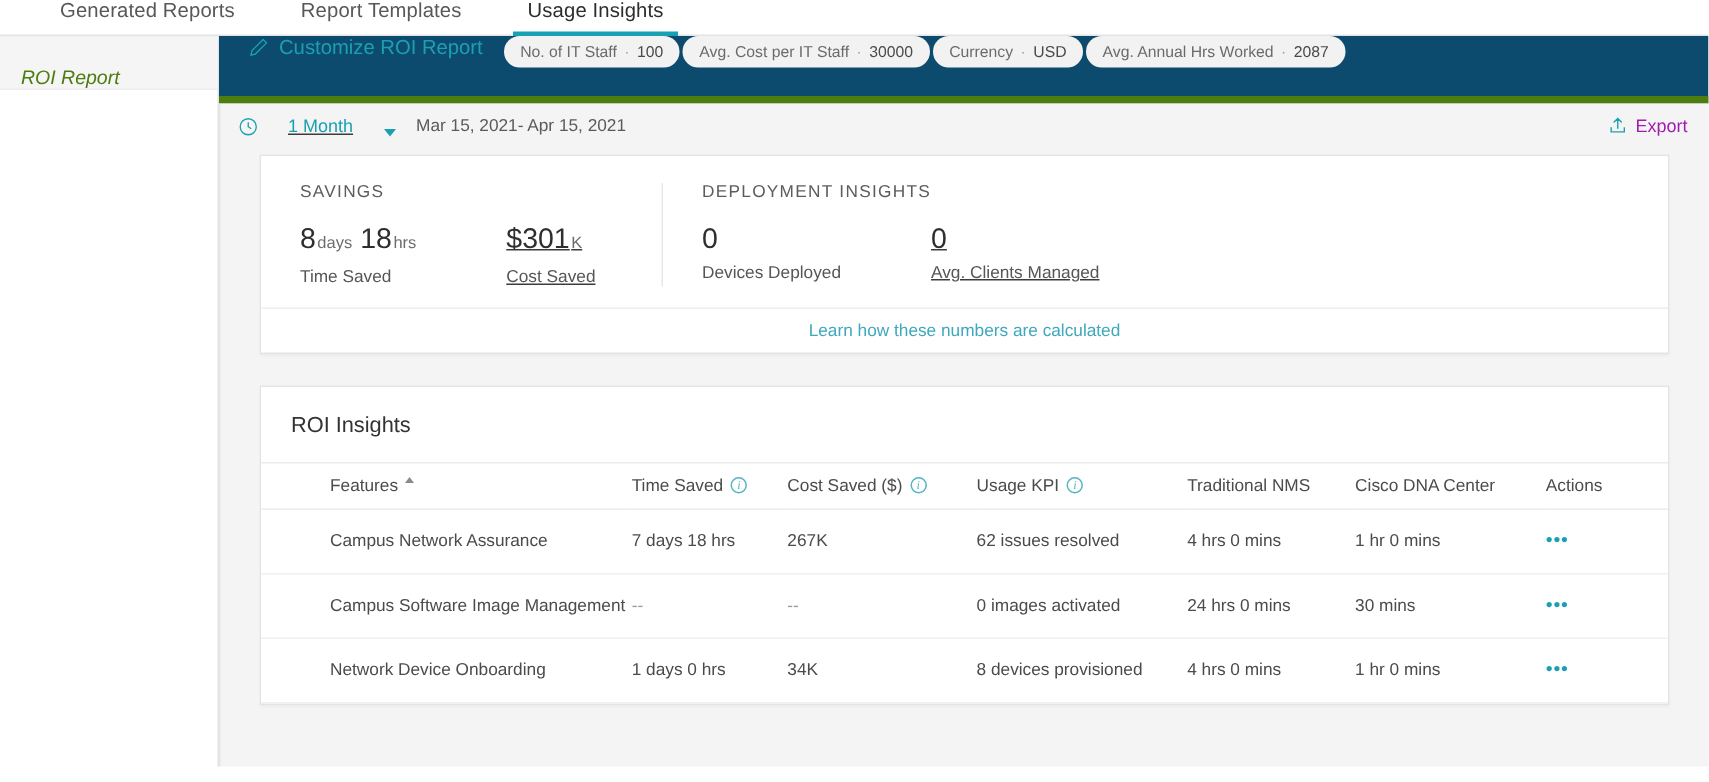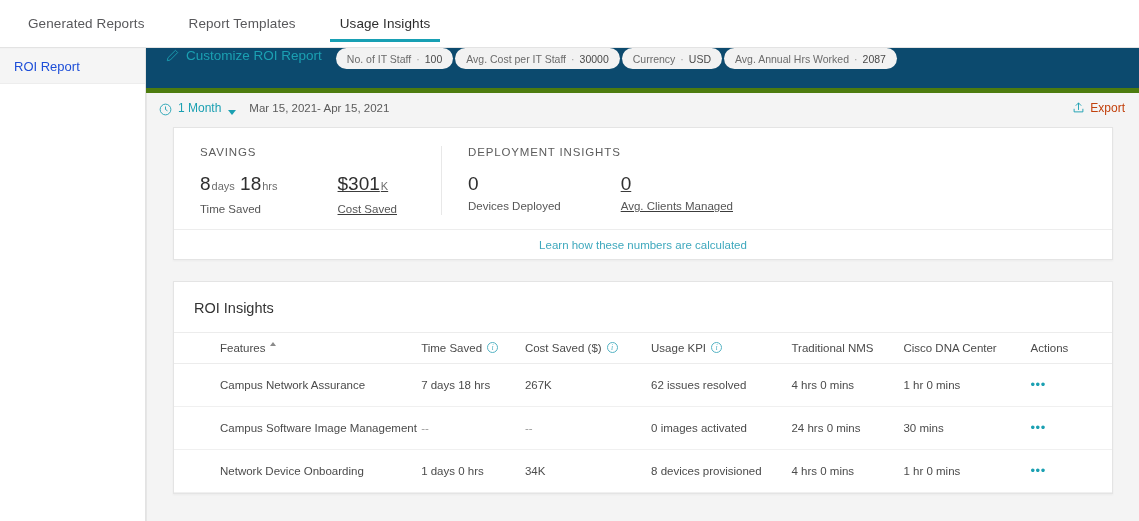--- a/index.html
+++ b/index.html
@@ -8,26 +8,26 @@
     overflow: hidden;
     background: #ffffff;
     font-family: "Liberation Sans", sans-serif;
     color: #3c3c3c;
     -webkit-font-smoothing: antialiased;
   }
 
   
   .tabbar {
     position: relative;
-    height: 48px;
+    height: 24px;
     background: #ffffff;
     border-bottom: 1px solid #e3e3e3;
     display: flex;
-    align-items: center;
-    padding-left: 6px;
+    align-items: flex-end;
+    padding-left: 18px;
   }
   .tab {
     position: relative;
     height: 34px;
     display: flex;
     align-items: center;
     padding: 0 22px;
     font-size: 13.5px;
     color: #58585b;
     letter-spacing: .1px;
@@ -54,27 +54,28 @@
   .sidebar {
     width: 146px;
     flex: 0 0 146px;
     background: #ffffff;
     border-right: 1px solid #e3e3e3;
     padding-top: 0px;
   }
   .side-item {
     height: 36px;
     display: flex;
-    align-items: center;
+    align-items: flex-end;
     padding-left: 14px;
     font-size: 13px;
-    color: #1d4ed8;
+    color: #4d7c0f;
     cursor: pointer;
     border-bottom: 1px solid #ededed;
     border-top: 1px solid #f2f2f2;
+    font-style: italic;
   }
   .side-item.selected { background: #f5f5f5; }
 
   
   .content {
     flex: 1;
     display: flex;
     flex-direction: column;
     min-width: 0;
     background: #ffffff;
@@ -135,21 +136,21 @@
   }
 
   
   .rangebar {
     height: 30px;
     display: flex;
     align-items: center;
     padding: 0 14px 0 12px;
     background: #f4f4f4;
   }
-  .range-left { display: flex; align-items: flex-end; gap: 6px; }
+  .range-left { display: flex; align-items: flex-end; gap: 20px; text-decoration: underline; }
   .clock { width: 13px; height: 13px; display: inline-block; }
   .range-label {
     color: #1ba0b2;
     font-size: 12px;
     cursor: pointer;
     white-space: nowrap;
   }
   .caret {
     width: 0; height: 0;
     border-left: 4.5px solid transparent;
@@ -162,21 +163,21 @@
     margin-left: 13px;
     font-size: 11.5px;
     color: #5a5a5a;
     white-space: nowrap;
   }
   .spacer { flex: 1; }
   .export {
     display: flex;
     align-items: flex-start;
     gap: 5px;
-    color: #c2410c;
+    color: #a21caf;
     font-size: 12px;
     cursor: pointer;
   }
   .exp-icon { width: 13px; height: 13px; display: inline-block; }
 
   
   .card {
     background: #ffffff;
     border: 1px solid #e4e4e4;
     margin: 0 26px 0 26px;

